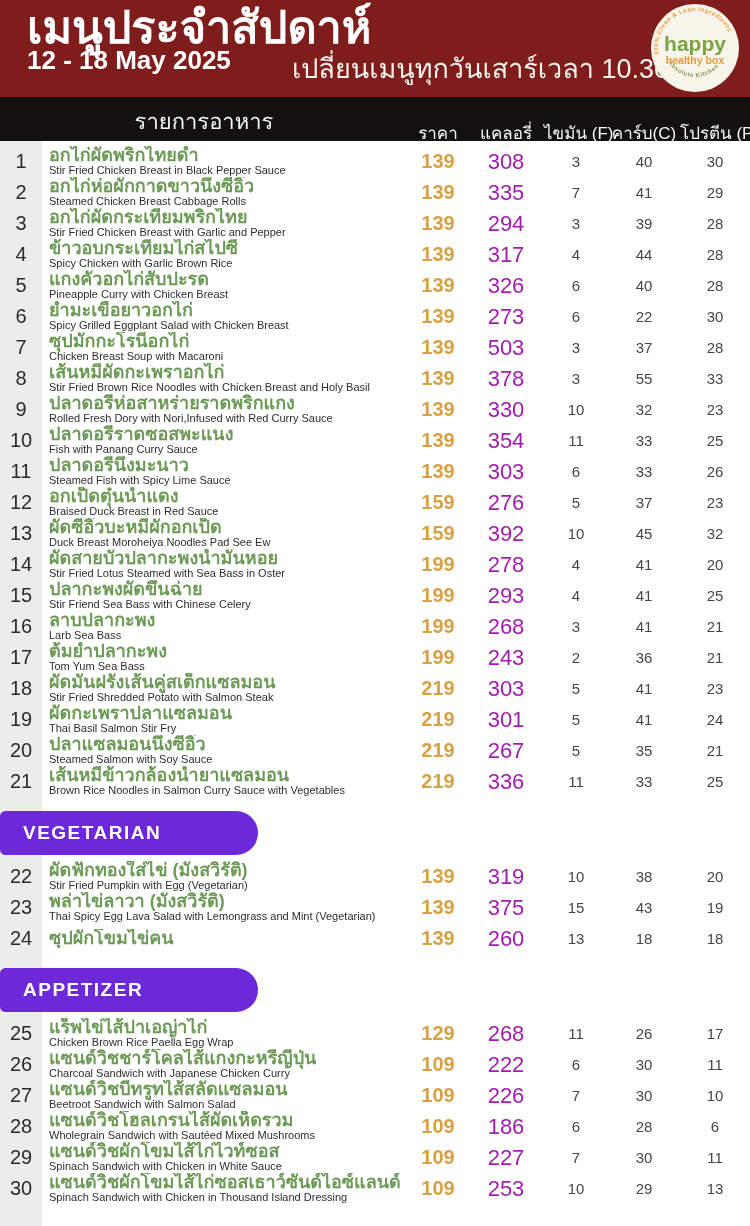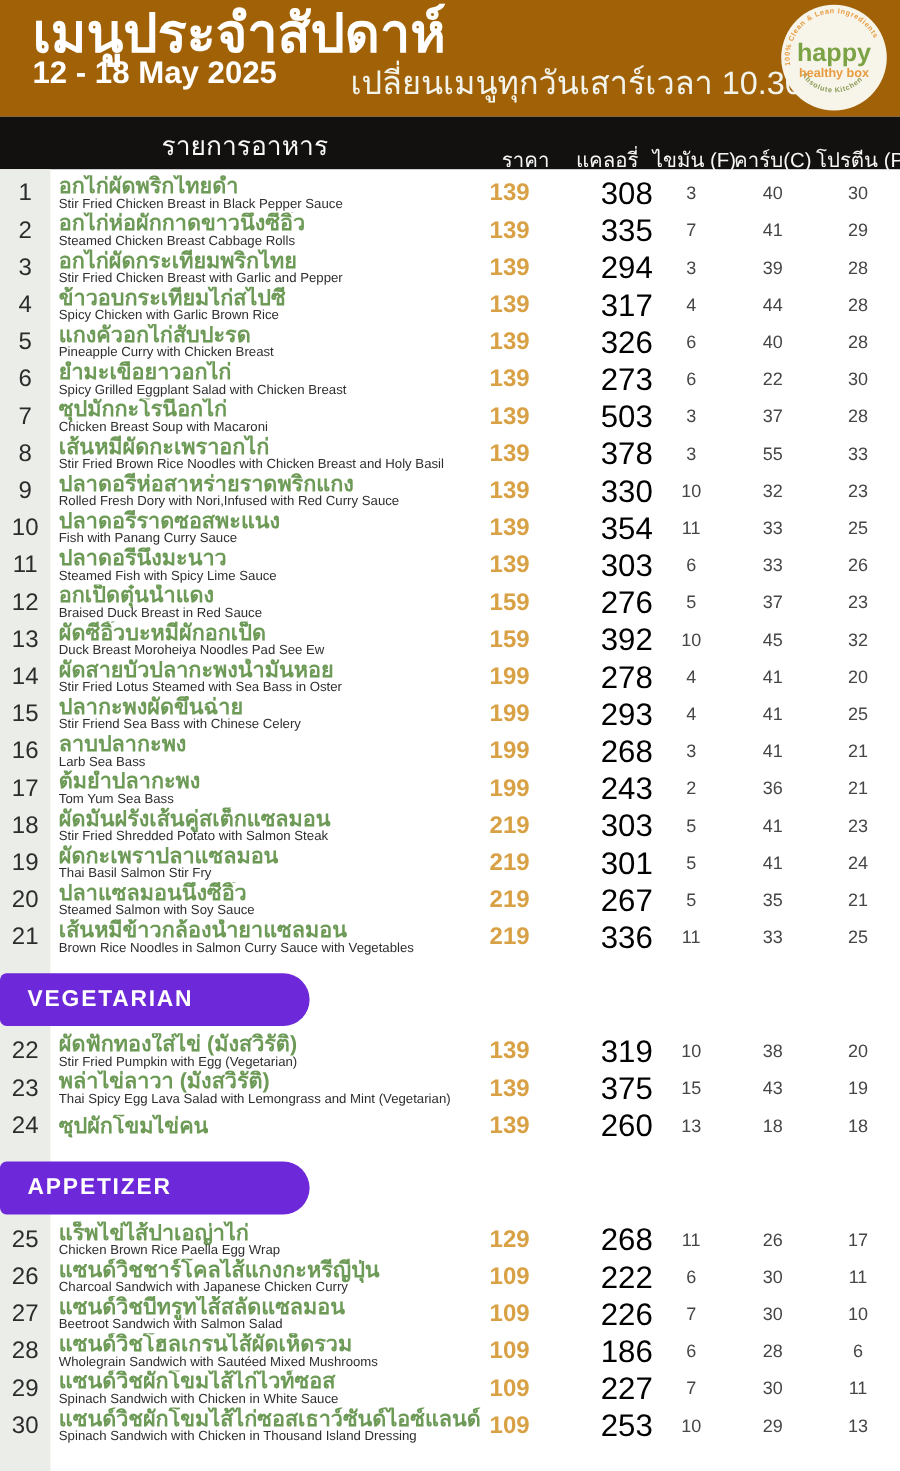--- a/index.html
+++ b/index.html
@@ -4,21 +4,21 @@
 <style>
   html,body { margin:0; padding:0; background:#ffffff; }
   * { box-sizing:border-box; }
   .page {
     position:relative; width:750px; height:1226px; overflow:hidden;
     background:#ffffff;
     font-family:"Liberation Sans","DejaVu Sans",sans-serif;
   }
 
   
-  .banner { position:relative; width:750px; height:97px; background:#a16207; color:#ffffff; }
+  .banner { position:relative; width:750px; height:97px; background:#7f1d1d; color:#ffffff; }
   .banner .title { position:absolute; left:27px; top:2px; font-size:45px; font-weight:bold; line-height:1.15; letter-spacing:0; }
   .banner .date  { position:absolute; left:27px; top:45px; font-size:26px; font-weight:bold; }
   .banner .note  { position:absolute; left:292px; top:47px; font-size:27px; color:#f2f4ec; }
   .logo { position:absolute; right:10px; top:3px; width:90px; height:90px; }
 
   
   .colhead {
     width:750px; height:44px; background:#121110; color:#f7f7f7;
     display:grid; grid-template-columns:408px 60px 76px 64px 72px 70px;
     align-items:center;
@@ -32,22 +32,22 @@
   #sections { position:relative; z-index:1; }
 
   .row {
     display:grid; grid-template-columns:42px 366px 60px 76px 64px 72px 70px;
     height:31px; align-items:center;
   }
   .row .no    { text-align:center; font-size:20px; color:#2c2c2c; }
   .row .name  { padding-left:7px; overflow:hidden; }
   .row .thai  { font-size:18px; font-weight:bold; color:#6d9b57; line-height:1.02; white-space:nowrap; }
   .row .eng   { font-size:11px; color:#2e2e2e; line-height:1.05; margin-top:1px; white-space:nowrap; }
-  .row .price { text-align:left; font-size:20px; font-weight:bold; color:#d9a145; }
-  .row .cal   { text-align:right; font-size:26px; color:#000000; }
+  .row .price { text-align:center; font-size:20px; font-weight:bold; color:#d9a145; }
+  .row .cal   { text-align:center; font-size:22px; color:#a21caf; }
   .row .nut   { text-align:center; font-size:15px; color:#464646; }
 
   .badge {
     margin:14px 0 6px 0; width:258px; height:44px;
     background:#6d28d9; border-radius:6px 24px 24px 6px;
     color:#ffffff; font-weight:bold; font-size:19px; letter-spacing:1.5px;
     line-height:44px; padding-left:23px;
   }
 </style>
 </head>

